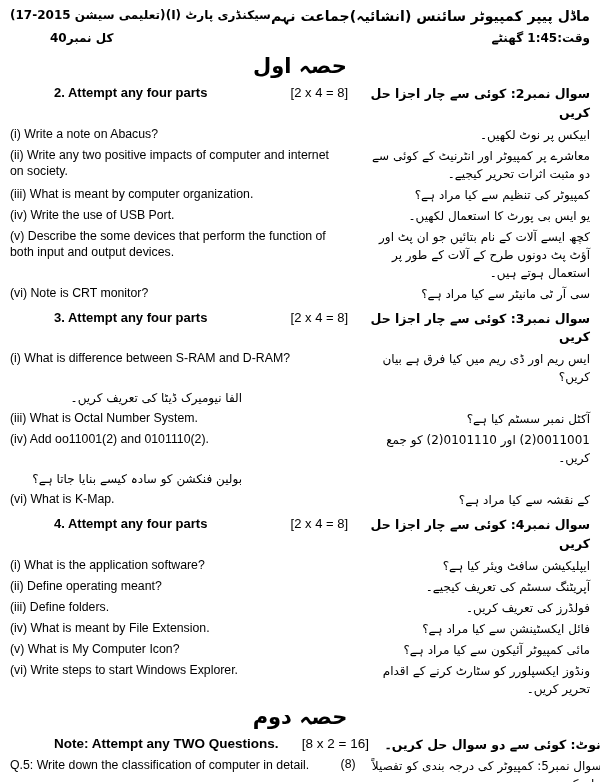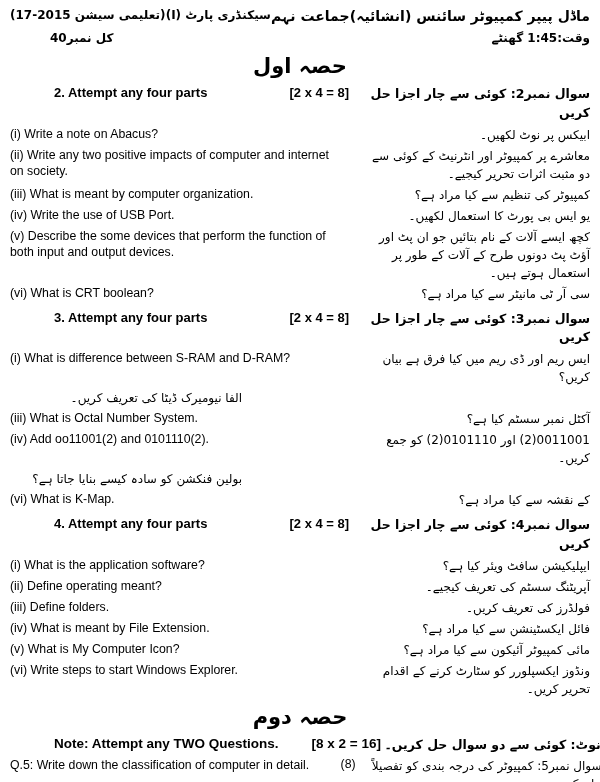--- a/index.html
+++ b/index.html
@@ -29,25 +29,25 @@
     text-align:center;font-weight:bold;font-size:21px;margin:7px 0 5px 0;
     font-family:"DejaVu Sans",sans-serif;direction:rtl;
   }
   
   .r{display:flex;justify-content:space-between;align-items:flex-start;margin:3px 0;}
   .en{flex:0 0 57%;font-size:12.3px;line-height:1.35;}
   .ur-col{flex:0 0 40%;text-align:right;font-size:12px;}
   
   .sec{margin-top:7px;margin-left:44px;}
   .sec-en{flex:0 0 40%;font-weight:bold;font-size:13px;}
-  .sec-marks{flex:0 0 17%;font-weight:bold;font-size:13px;text-align:center;}
+  .sec-marks{flex:0 0 17%;font-weight:normal;font-size:13px;text-align:center;}
   .sec-ur{flex:0 0 41%;text-align:right;font-weight:bold;font-size:12.5px;}
   
   .note .sec-en{flex:0 0 44%;font-size:13.5px;}
-  .note .sec-marks{font-size:13.5px;text-align:right;}
+  .note .sec-marks{font-size:13.5px;}
   .q-marks-inline{flex:0 0 5%;font-size:12.3px;text-align:left;}
 </style>
 </head>
 <body>
 
 <div class="page">
 
   <div class="hdr-row1 ur">
     <span class="hdr-title">ماڈل پیپر کمپیوٹر سائنس (انشائیہ)</span>
     <span class="hdr-class">جماعت نہم</span>
@@ -80,21 +80,21 @@
   </div>
   <div class="r">
     <div class="en">(iv) Write the use of USB Port.</div>
     <div class="ur ur-col">یو ایس بی پورٹ کا استعمال لکھیں۔</div>
   </div>
   <div class="r">
     <div class="en">(v) Describe the some devices that perform the function of both input and output devices.</div>
     <div class="ur ur-col">کچھ ایسے آلات کے نام بتائیں جو ان پٹ اور آؤٹ پٹ دونوں طرح کے آلات کے طور پر استعمال ہوتے ہیں۔</div>
   </div>
   <div class="r">
-    <div class="en">(vi) What is CRT boolean?</div>
+    <div class="en">(vi) Note is CRT monitor?</div>
     <div class="ur ur-col">سی آر ٹی مانیٹر سے کیا مراد ہے؟</div>
   </div>
 
   <div class="r sec">
     <div class="sec-en">3. Attempt any four parts</div>
     <div class="sec-marks">[2 x 4 = 8]</div>
     <div class="sec-ur ur">سوال نمبر3: کوئی سے چار اجزا حل کریں</div>
   </div>
   <div class="r">
     <div class="en">(i) What is difference between S-RAM and D-RAM?</div>

